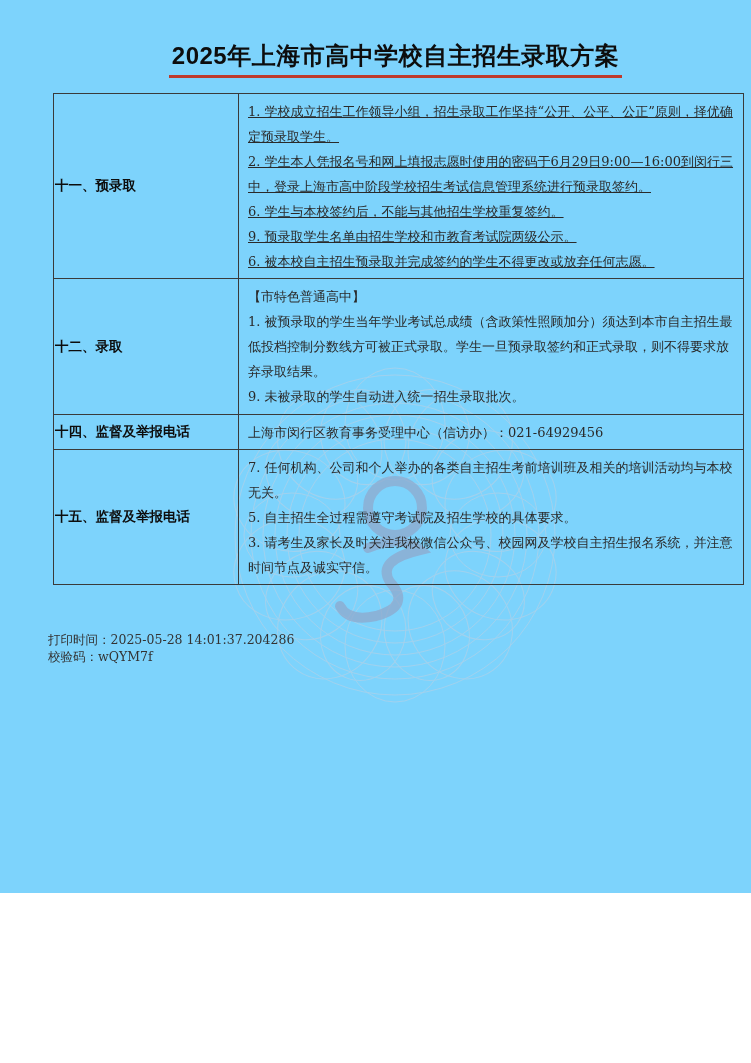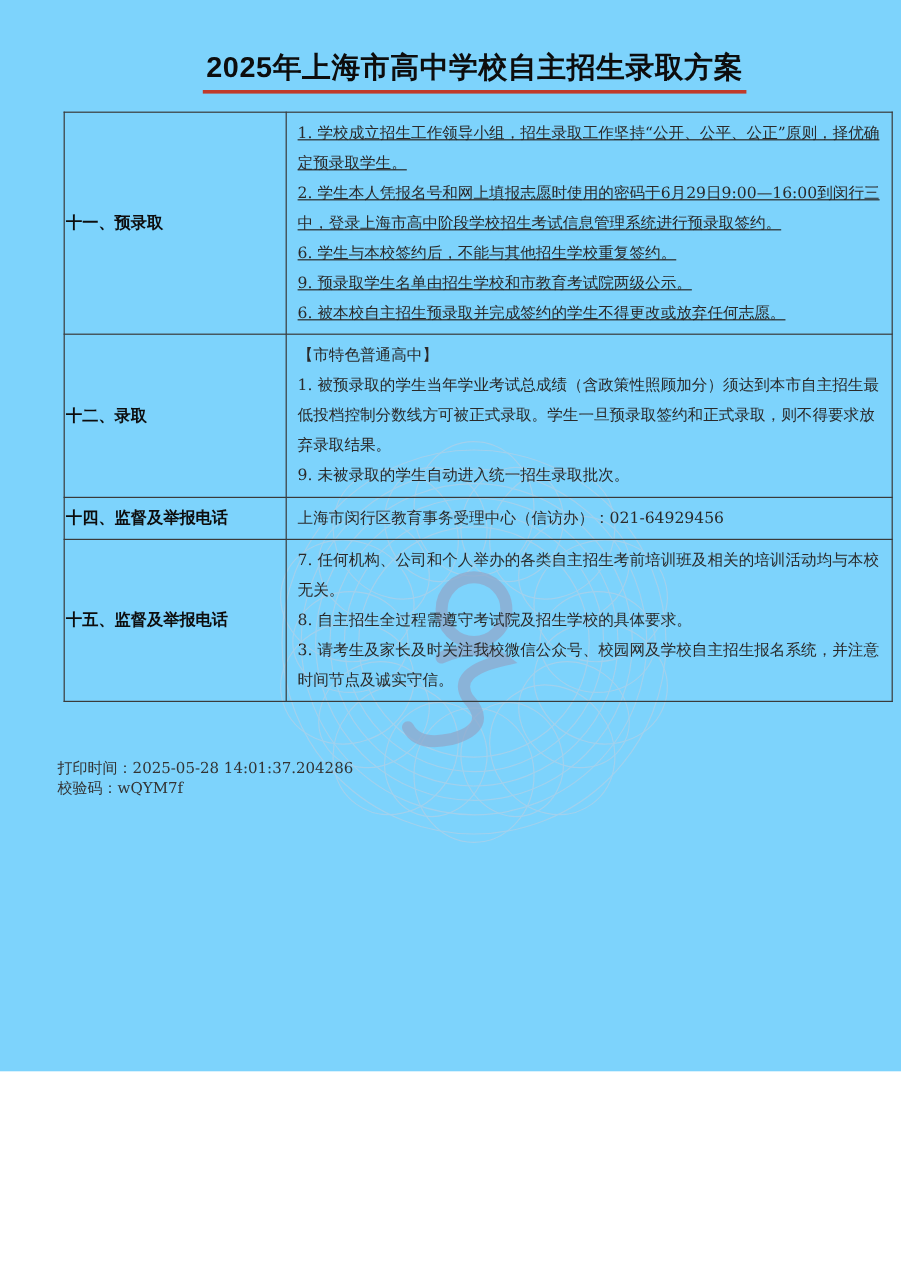--- a/index.html
+++ b/index.html
@@ -151,21 +151,21 @@
       <td class="cnt">
         <p>上海市闵行区教育事务受理中心（信访办）：021-64929456</p>
       </td>
     </tr>
     <tr class="r5">
       <td class="hdr">
         <div>十五、监督及举报电话</div>
       </td>
       <td class="cnt" style="vertical-align:top;">
         <p>7. 任何机构、公司和个人举办的各类自主招生考前培训班及相关的培训活动均与本校无关。</p>
-        <p>8.  自主招生全过程需遵守考试院及招生学校的具体要求。</p>
+        <p>5.  自主招生全过程需遵守考试院及招生学校的具体要求。</p>
         <p>3. 请考生及家长及时关注我校微信公众号、校园网及学校自主招生报名系统，并注意时间节点及诚实守信。</p>
       </td>
     </tr>
   </tbody>
     </table>
 
   <div class="footer">
     <span>打印时间：2025-05-28 14:01:37.204286</span>
     <span>校验码：wQYM7f</span>
   </div>

